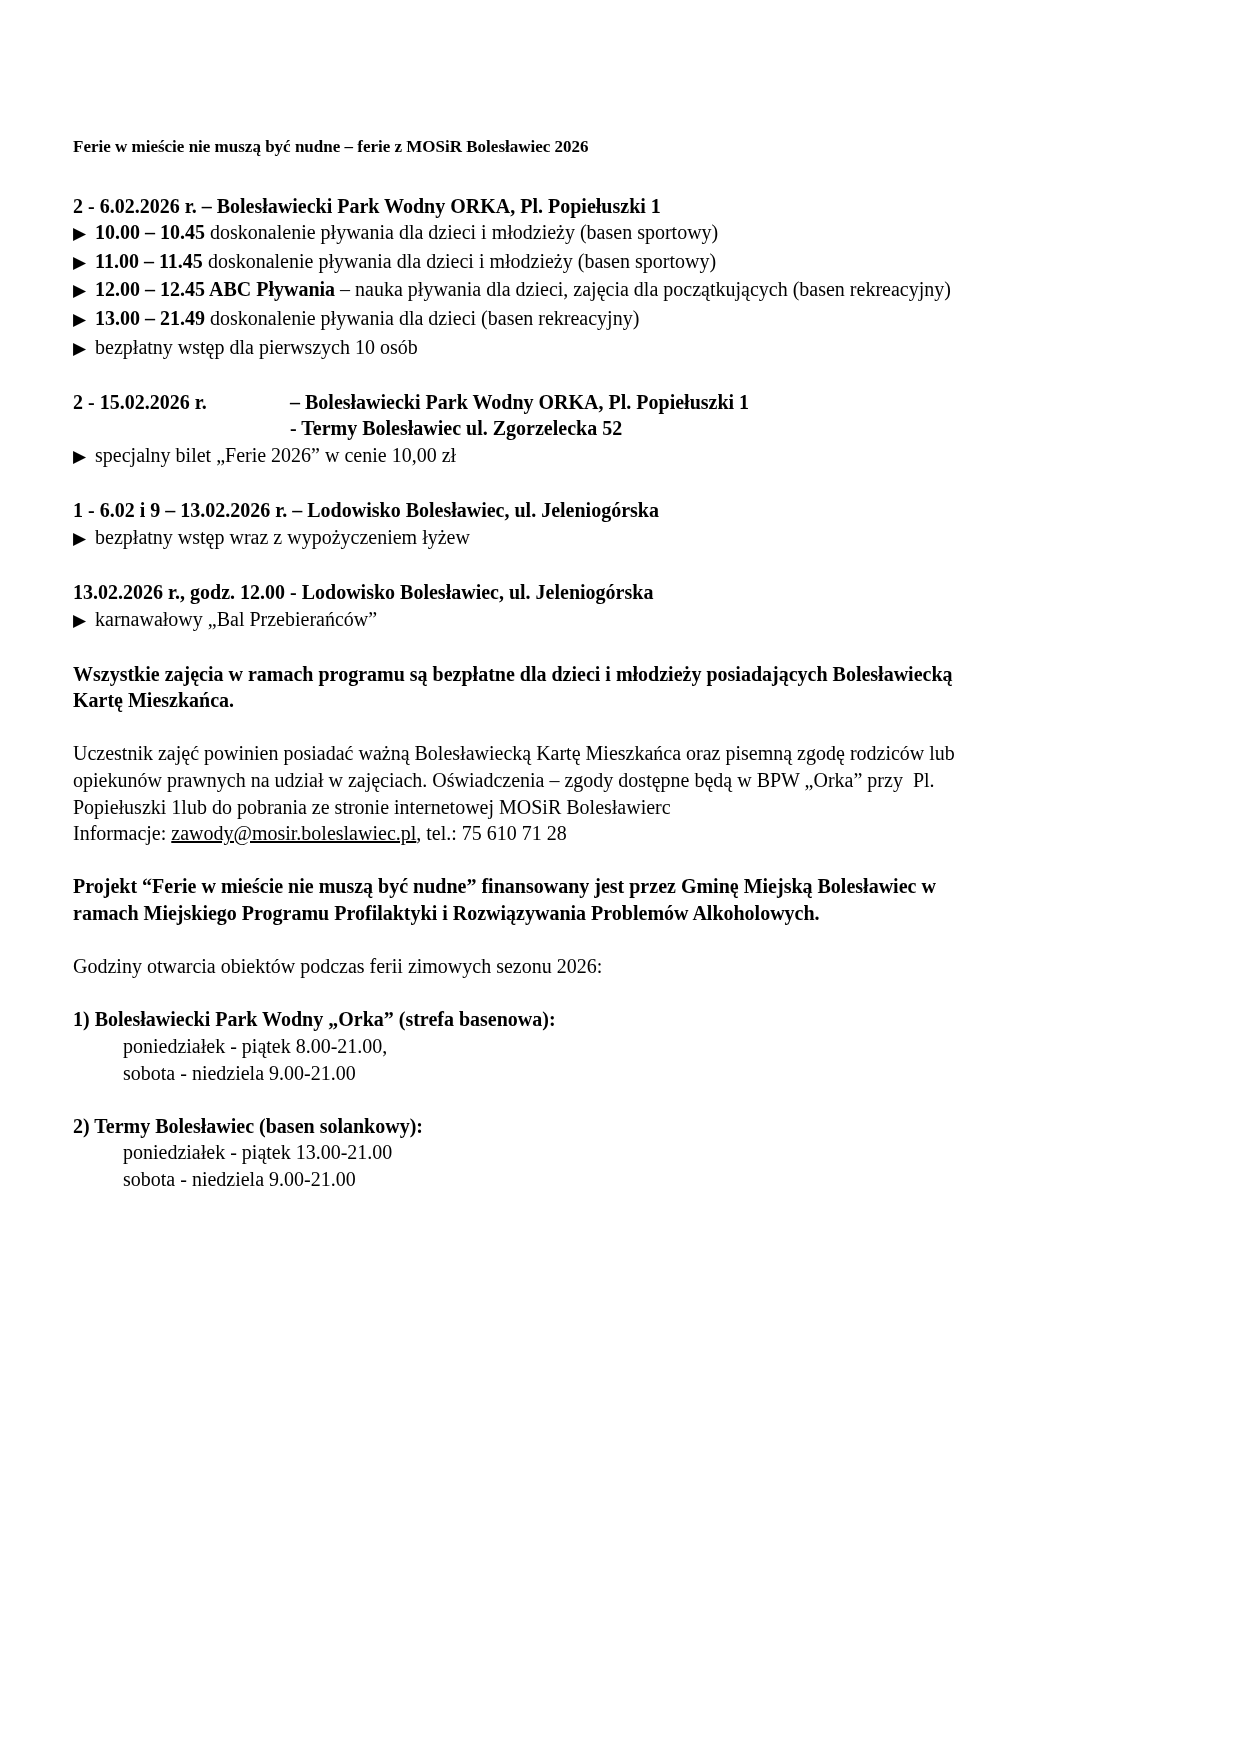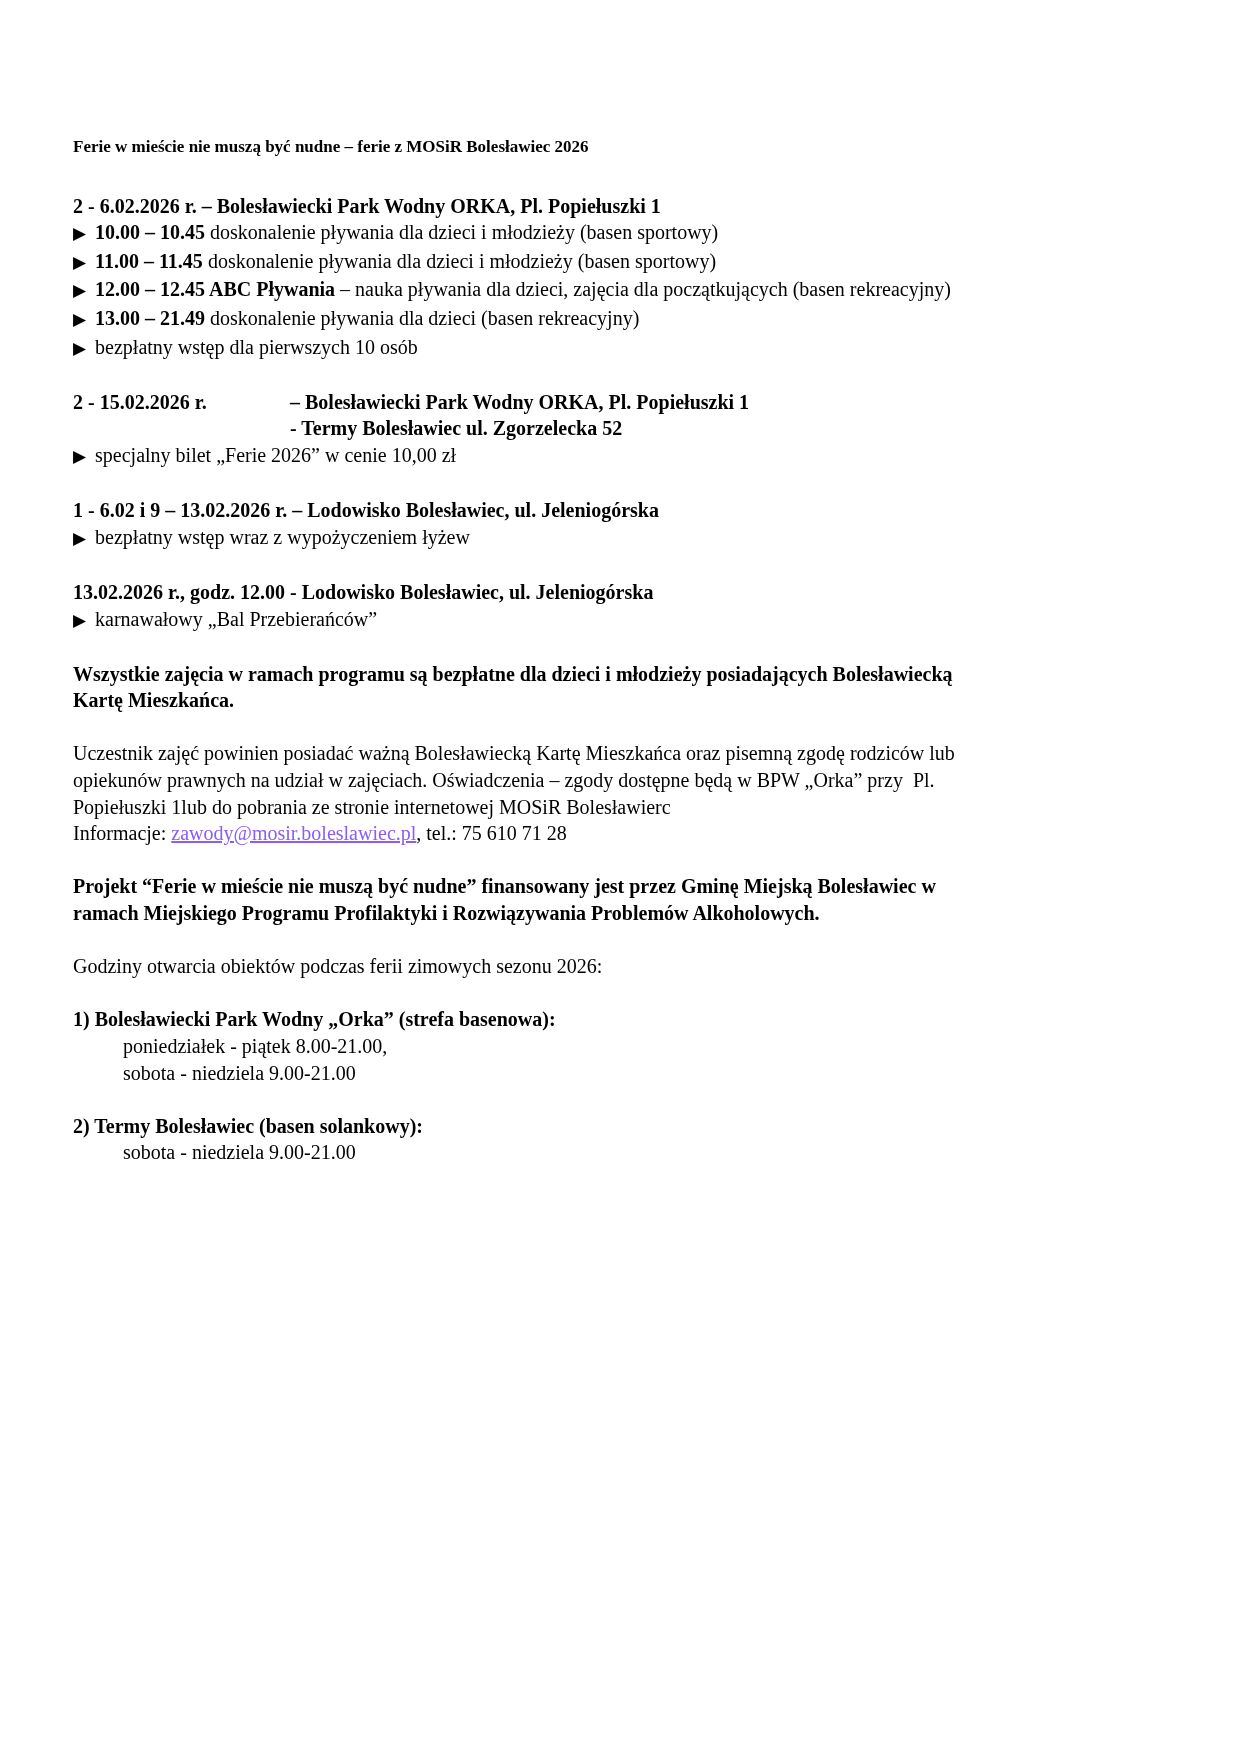--- a/index.html
+++ b/index.html
@@ -16,21 +16,21 @@
     line-height:26.6px;
   }
   .ln{white-space:pre;}
   .wrap{white-space:pre;}
   .b{font-weight:bold;}
   .title{font-size:17px;font-weight:bold;margin:0 0 32px 0;white-space:pre;}
   .group{margin:0 0 26.6px 0;}
   .marker{font-size:17px;margin-right:9px;}
   .indent{padding-left:50px;}
   .tab{display:inline-block;width:217px;}
-  a.email{color:#8b5cf6;text-decoration:underline;}
+  a.email{color:#000000;text-decoration:underline;}
 </style>
 </head>
 <body>
 
 <div class="page">
 
   <h1 class="title">Ferie w mieście nie muszą być nudne – ferie z MOSiR Bolesławiec 2026</h1>
 
   <div class="group">
     <div class="ln b">2 - 6.02.2026 r. – Bolesławiecki Park Wodny ORKA, Pl. Popiełuszki 1</div>
@@ -79,17 +79,18 @@
   </div>
 
   <div class="group">
     <div class="ln b">1) Bolesławiecki Park Wodny „Orka” (strefa basenowa):</div>
     <div class="ln indent">poniedziałek - piątek 8.00-21.00,</div>
     <div class="ln indent">sobota - niedziela 9.00-21.00</div>
   </div>
 
   <div class="group">
     <div class="ln b">2) Termy Bolesławiec (basen solankowy):</div>
+    <div class="ln indent">poniedziałek - piątek 13.00-21.00</div>
     <div class="ln indent">sobota - niedziela 9.00-21.00</div>
   </div>
 
 
 </div>
 
 </body></html>

